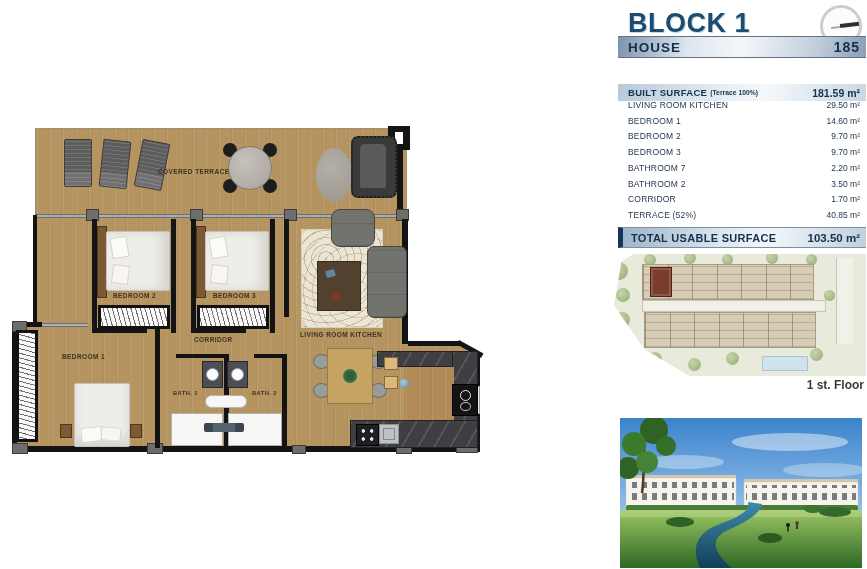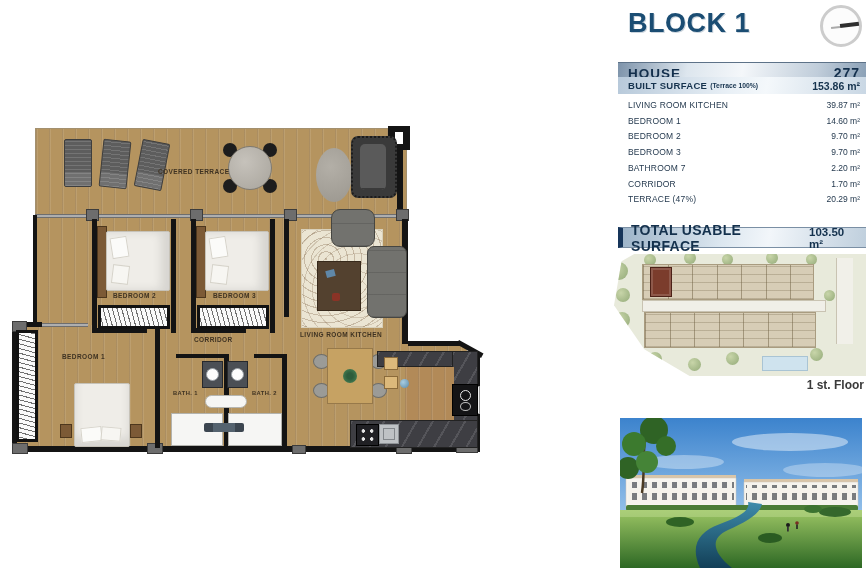--- a/index.html
+++ b/index.html
@@ -42,36 +42,36 @@
   
   .block-title{position:absolute;left:628px;top:8px;font-size:27px;font-weight:800;color:#1b4d73;
     letter-spacing:.5px;text-shadow:1px 1px 0 #ccd5dd;}
   .compass{position:absolute;left:820px;top:5px;width:42px;height:42px;border-radius:50%;
     border:3px solid #cccccc;background:#fcfcfc;box-sizing:border-box;}
   .compass .needle{position:absolute;left:17px;top:16px;width:19px;height:3.5px;background:#2f2f2f;
     transform:rotate(-7deg);transform-origin:left center;}
   .compass .tail{position:absolute;left:8px;top:18px;width:9px;height:2px;background:#aaa;
     transform:rotate(-7deg);transform-origin:right center;}
   .bar{position:absolute;left:618px;width:248px;box-sizing:border-box;display:flex;align-items:center;}
-  .bar-house{top:62px;height:22px;background:linear-gradient(100deg,#7d93aa 0%,#dde6ee 28%,#f4f7fa 50%,#c0cdda 80%,#8aa0b6 100%);
+  .bar-house{top:36px;height:22px;background:linear-gradient(100deg,#7d93aa 0%,#dde6ee 28%,#f4f7fa 50%,#c0cdda 80%,#8aa0b6 100%);
     border-top:1px solid #5d7288;border-bottom:1px solid #5d7288;padding:0 6px 0 10px;}
   .bar-house .hl{font-size:13.5px;font-weight:800;color:#132f4c;letter-spacing:1px;}
   .bar-house .hn{margin-left:auto;font-size:14px;font-weight:800;color:#132f4c;letter-spacing:1px;}
-  .bar-built{top:77px;height:17px;background:linear-gradient(100deg,#b7c9da 0%,#e9f0f6 45%,#f4f8fb 60%,#c9d7e4 100%);
+  .bar-built{top:84px;height:17px;background:linear-gradient(100deg,#b7c9da 0%,#e9f0f6 45%,#f4f8fb 60%,#c9d7e4 100%);
     padding:0 6px 0 10px;}
   .bar-built .bl{font-size:9.5px;font-weight:800;color:#16334e;letter-spacing:.3px;}
   .bar-built .bn{font-size:6.8px;font-weight:700;color:#16334e;margin-left:3px;}
   .bar-built .bv{margin-left:auto;font-size:10.5px;font-weight:700;color:#16334e;}
   .rows{position:absolute;left:618px;top:97px;width:248px;}
   .srow{height:15.75px;display:flex;align-items:center;padding:0 6px 0 10px;}
   .srl{font-size:8.5px;color:#24394e;letter-spacing:.2px;}
   .srv{margin-left:auto;font-size:8.5px;color:#24394e;}
   .bar-total{top:227px;height:21px;background:linear-gradient(100deg,#9db4c9 0%,#dbe6ef 40%,#f2f6fa 60%,#bfcfdd 100%);
     border-left:5px solid #16355a;border-top:1px solid #7a8fa4;border-bottom:1px solid #7a8fa4;padding:0 6px 0 8px;}
-  .bar-total .tl{font-size:14px;font-weight:800;color:#14314d;letter-spacing:.3px;}
+  .bar-total .tl{font-size:11px;font-weight:800;color:#14314d;letter-spacing:.3px;text-align:center;}
   .bar-total .tv{margin-left:auto;font-size:11.5px;font-weight:800;color:#14314d;}
   
   .siteplan{position:absolute;left:614px;top:254px;width:252px;height:122px;background:#e8eadb;
     clip-path:polygon(8% 0,100% 0,100% 100%,30% 100%,12% 78%,0 42%,3% 6%);}
   .tree{position:absolute;border-radius:50%;background:radial-gradient(circle at 35% 35%,#c8d5a9,#93aa78);}
   .units{position:absolute;background-color:#d7cdb6;border:1px solid #a99c80;box-sizing:border-box;
     background-image:repeating-linear-gradient(90deg,rgba(110,95,65,.5) 0 1px,transparent 1px 24.5px),
                      repeating-linear-gradient(0deg,rgba(110,95,65,.28) 0 1px,transparent 1px 8px);}
   .floor-label{position:absolute;left:768px;top:378px;width:96px;text-align:right;font-size:12px;
     font-weight:700;color:#3a3a3a;}
@@ -211,57 +211,61 @@
   </div>
 
   <div class="block-title">BLOCK 1</div>
   <div class="compass">
     <span class="needle"></span>
     <span class="tail"></span>
   </div>
 
   <div class="bar bar-house">
     <span class="hl">HOUSE</span>
-    <span class="hn">277</span>
+    <span class="hn">185</span>
   </div>
 
   <div class="bar bar-built">
     <span class="bl">BUILT SURFACE</span>
     <span class="bn">(Terrace 100%)</span>
-    <span class="bv">153.86 m²</span>
+    <span class="bv">181.59 m²</span>
   </div>
 
   <div class="rows">
     <div class="srow">
       <span class="srl">LIVING ROOM KITCHEN</span>
-      <span class="srv">39.87 m²</span>
+      <span class="srv">29.50 m²</span>
     </div>
     <div class="srow">
       <span class="srl">BEDROOM 1</span>
       <span class="srv">14.60 m²</span>
     </div>
     <div class="srow">
       <span class="srl">BEDROOM 2</span>
       <span class="srv">9.70 m²</span>
     </div>
     <div class="srow">
       <span class="srl">BEDROOM 3</span>
       <span class="srv">9.70 m²</span>
     </div>
     <div class="srow">
       <span class="srl">BATHROOM 7</span>
       <span class="srv">2.20 m²</span>
     </div>
     <div class="srow">
+      <span class="srl">BATHROOM 2</span>
+      <span class="srv">3.50 m²</span>
+    </div>
+    <div class="srow">
       <span class="srl">CORRIDOR</span>
       <span class="srv">1.70 m²</span>
     </div>
     <div class="srow">
-      <span class="srl">TERRACE (47%)</span>
-      <span class="srv">20.29 m²</span>
+      <span class="srl">TERRACE (52%)</span>
+      <span class="srv">40.85 m²</span>
     </div>
   </div>
 
   <div class="bar bar-total">
     <span class="tl">TOTAL USABLE SURFACE</span>
     <span class="tv">103.50 m²</span>
   </div>
 
   <div class="siteplan">
     <span class="tree" style="left:-4px;top:8px;width:18px;height:18px;"></span>

